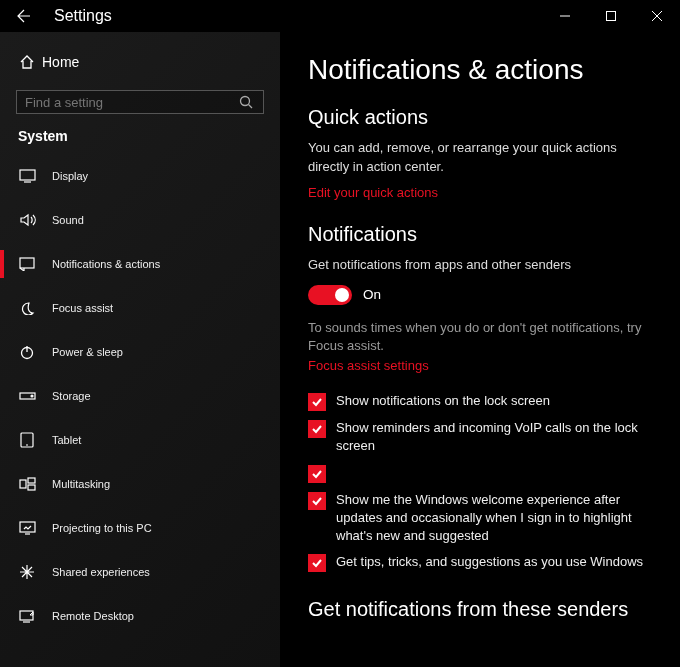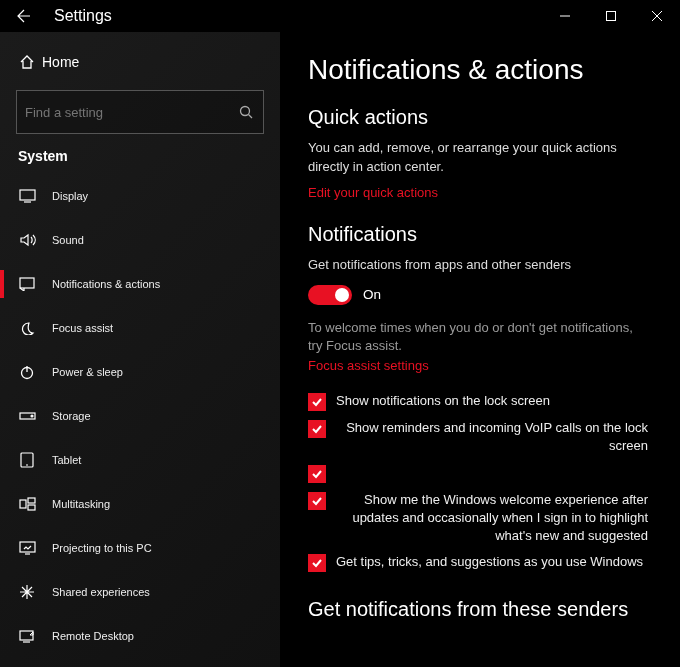--- a/index.html
+++ b/index.html
@@ -5,21 +5,21 @@
   * { margin:0; padding:0; box-sizing:border-box; font-family:"Segoe UI",sans-serif; }
   body { width:680px; height:667px; background:#000; color:#fff; overflow:hidden; display:flex; flex-direction:column; }
   .titlebar { height:32px; display:flex; align-items:center; background:#000; }
   .tb-back { width:48px; height:32px; display:flex; align-items:center; justify-content:center; }
   .tb-title { font-size:16px; margin-left:6px; }
   .tb-spacer { flex:1; }
   .tb-btn { width:46px; height:32px; display:flex; align-items:center; justify-content:center; }
   .main { display:flex; flex:1; overflow:hidden; }
   .sidebar { width:280px; background:linear-gradient(135deg,#1b1b1b,#151515 60%,#111); display:flex; flex-direction:column; padding-top:12px; }
   .home { display:flex; align-items:center; height:36px; padding-left:18px; font-size:14px; gap:6px; }
-  .search { margin:10px 16px 14px; height:44px; border:1px solid #555; display:flex; align-items:center; padding:0 8px; background:rgba(0,0,0,.2); }
+  .search { margin:10px 16px 14px; height:24px; border:1px solid #555; display:flex; align-items:center; padding:0 8px; background:rgba(0,0,0,.2); }
   .search input { flex:1; background:transparent; border:none; outline:none; color:#ccc; font-size:13px; }
   .cat { font-weight:600; font-size:14px; padding:0 18px 10px; }
   .nav { flex:1; overflow:hidden; }
   .nav-item { display:flex; align-items:center; height:44px; padding-left:18px; gap:16px; font-size:11px; color:#eee; cursor:default; position:relative; }
   .nav-item.selected::before { content:""; position:absolute; left:0; top:8px; bottom:8px; width:4px; background:#e81123; }
   .icon { width:18px; height:18px; display:flex; align-items:center; justify-content:center; }
   svg { display:block; }
   .content { flex:1; background:#000; padding:22px 28px 0 28px; overflow:hidden; }
   h1 { font-weight:300; font-size:28px; margin-bottom:20px; }
   h2 { font-weight:400; font-size:20px; margin:8px 0 10px; }
@@ -28,21 +28,21 @@
   .sub { color:#9a9a9a; font-size:13px; line-height:1.45; max-width:340px; margin-top:14px; }
   .section { margin-bottom:22px; }
   .toggle-row { display:flex; align-items:center; gap:11px; margin-top:10px; }
   .toggle { width:44px; height:20px; border-radius:10px; background:#e81123; position:relative; }
   .toggle .knob { position:absolute; right:3px; top:3px; width:14px; height:14px; background:#fff; border-radius:50%; }
   .toggle-label { font-size:13.5px; }
   .chk-list { margin-top:18px; display:flex; flex-direction:column; gap:8px; }
   .chk-row { display:flex; align-items:flex-start; gap:10px; max-width:340px; }
   .chk { width:18px; height:18px; background:#e81123; flex-shrink:0; display:flex; align-items:center; justify-content:center; margin-top:1px; }
   .chk svg { }
-  .chk-label { font-size:13px; line-height:1.4; color:#eee;text-align:right; }
+  .chk-label { font-size:13px; line-height:1.4; color:#eee; }
   h2.last { margin-top:26px; }
 </style>
 </head>
 <body>
 
 <div class="titlebar">
   <div class="tb-back">
     <svg width="16" height="16" viewBox="0 0 16 16" fill="none" stroke="#fff" stroke-width="1.2">
         <path d="M8 2 L2 8 L8 14 M2 8 H14"></path>
       </svg>
@@ -202,21 +202,21 @@
 
     <div class="section">
       <h2>Notifications</h2>
       <div class="p">Get notifications from apps and other senders</div>
       <div class="toggle-row">
         <div class="toggle">
             <div class="knob"></div>
           </div>
         <div class="toggle-label">On</div>
       </div>
-      <div class="sub">To welcome times when you do or don't get notifications, try Focus assist.</div>
+      <div class="sub">To sounds times when you do or don't get notifications, try Focus assist.</div>
       <a class="link" style="margin-top:2px;">Focus assist settings</a>
 
       <div class="chk-list" id="chk-list">
           <div class="chk-row">
             <div class="chk">
               <svg width="12" height="12" fill="none" stroke="#fff" stroke-width="2">
                 <path d="M2 6l3 3 5-6"></path>
               </svg>
             </div>
             <div class="chk-label">Show notifications on the lock screen</div>

